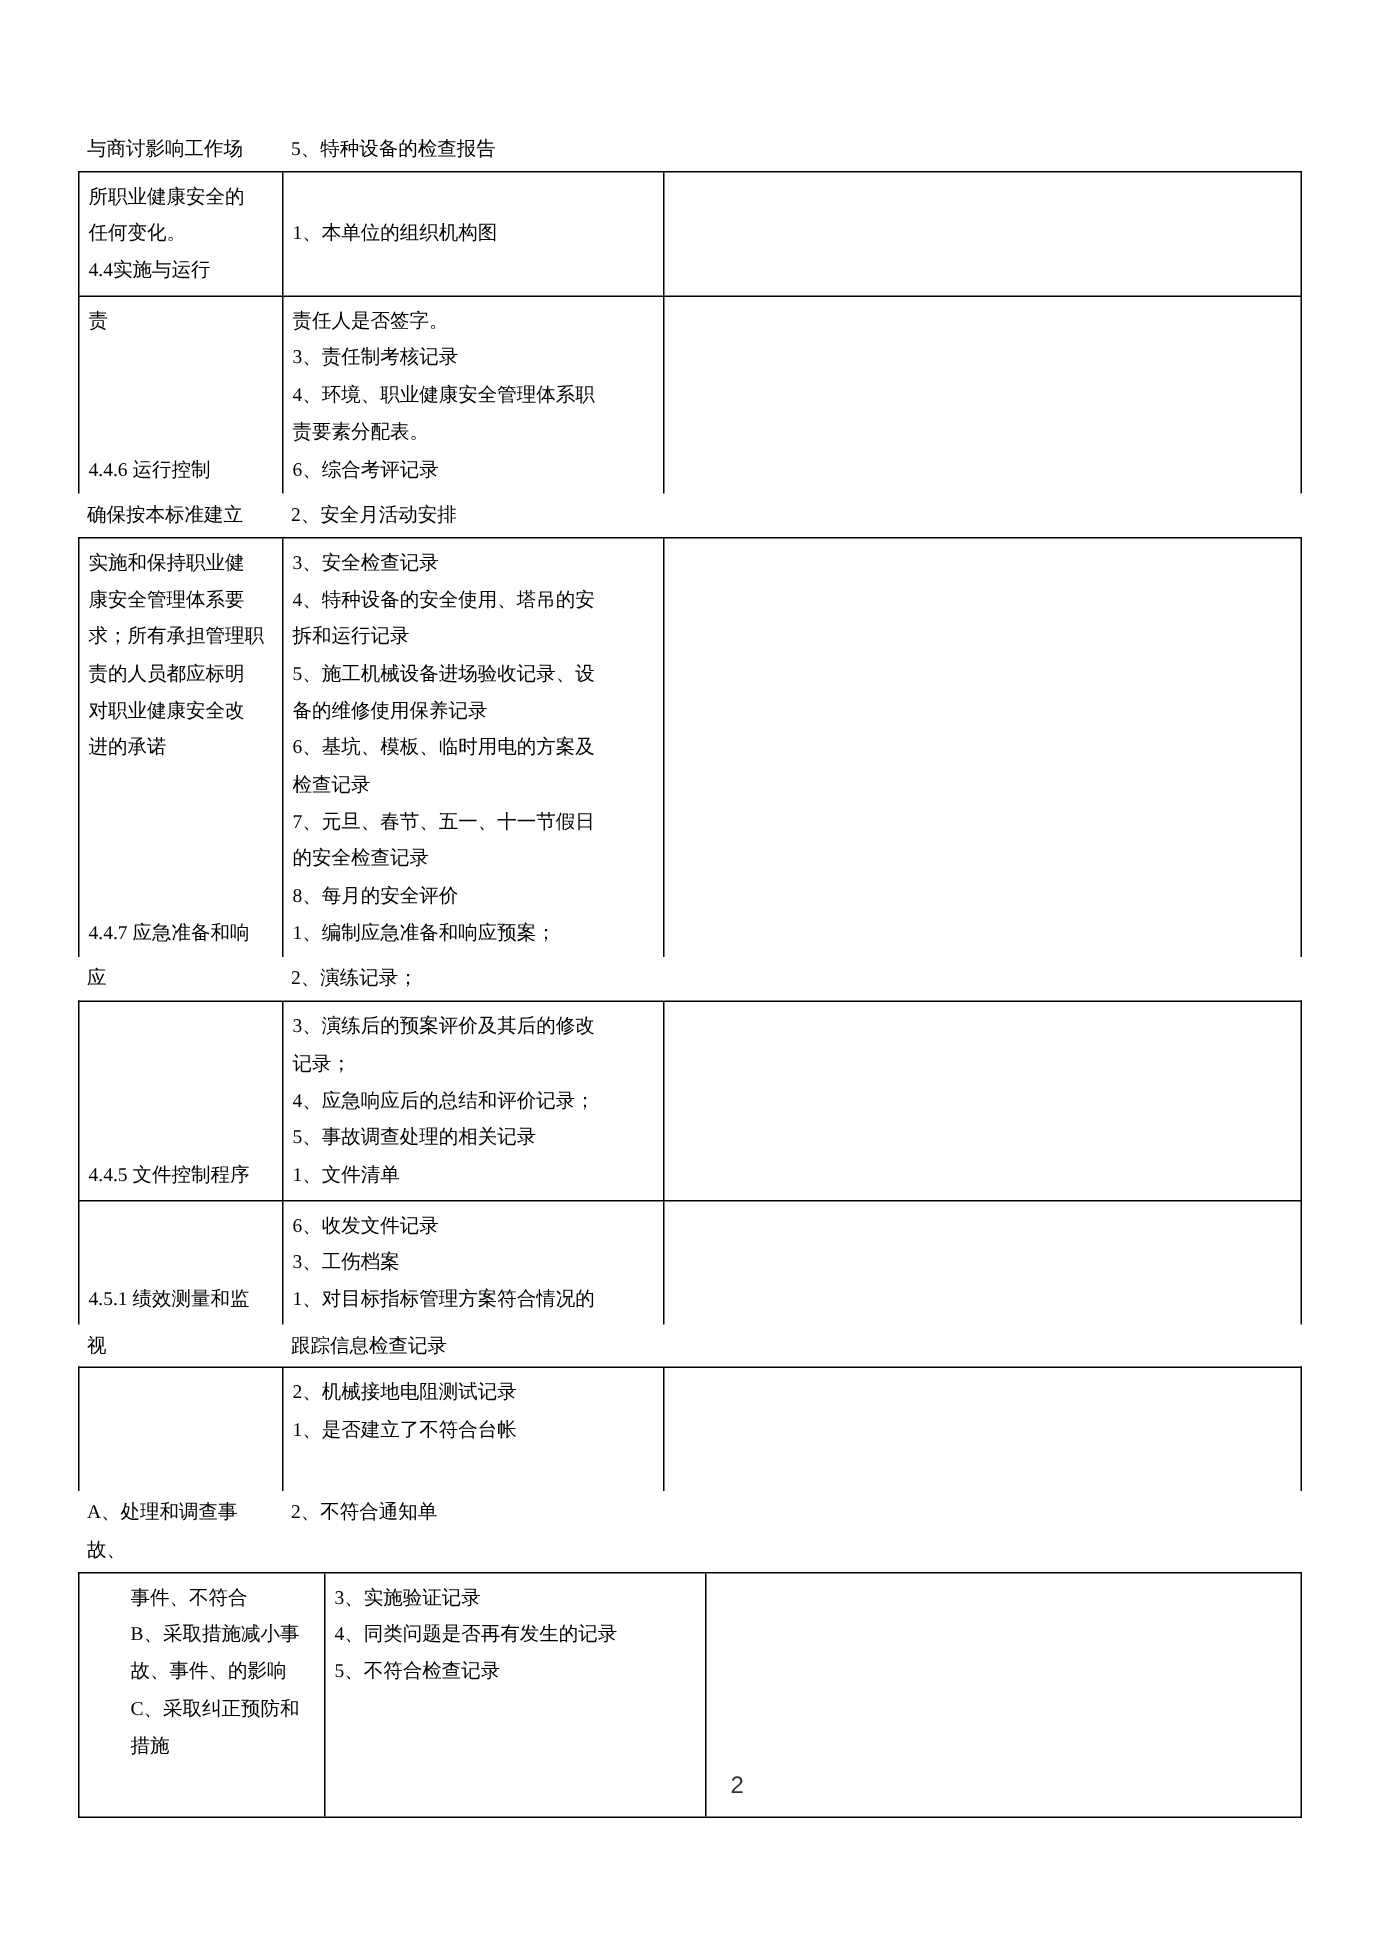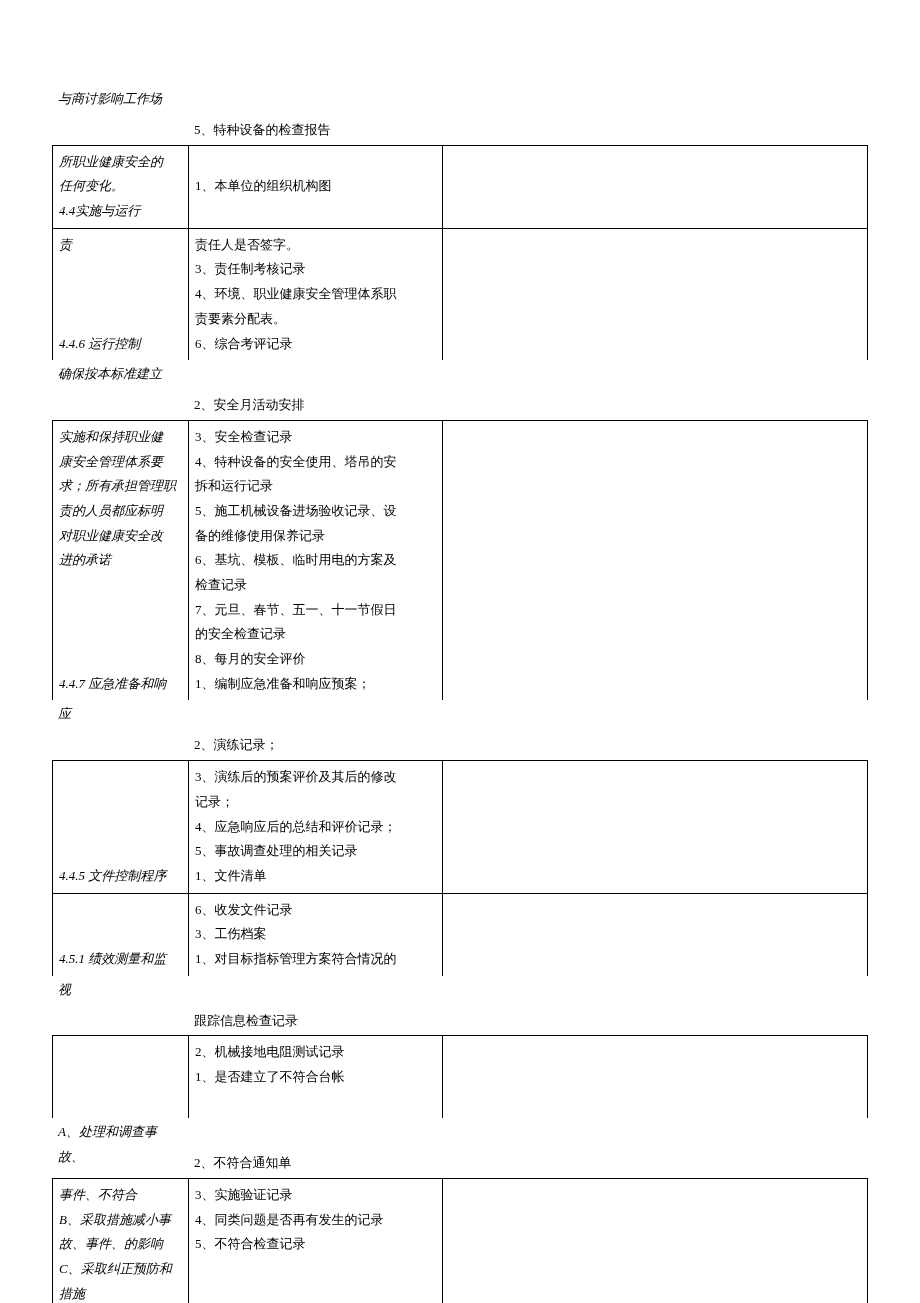--- a/index.html
+++ b/index.html
@@ -15,40 +15,40 @@
     width: 920px;
     min-height: 1303px;
     padding: 85px 52px 80px 52px;
     box-sizing: border-box;
   }
   .col-left {
     width: 136px;
     flex-shrink: 0;
     padding-right: 4px;
     box-sizing: border-box;
-    font-style: italic;
   }
   .col-mid {
     width: 254px;
     flex-shrink: 0;
     padding-right: 4px;
     box-sizing: border-box;
   }
   .col-right {
     flex: 1;
   }
   .boxed {
     border: 1px solid #000;
     border-bottom: none;
     display: flex;
     align-items: stretch;
   }
   .boxed:last-of-type,
   .boxed.last {
     border-bottom: 1px solid #000;
+    padding-left: 28px;
   }
   .boxed .col-left {
     border-right: 1px solid #000;
     padding: 4px 6px;
     width: 136px;
     box-sizing: border-box;
   }
   .boxed .col-mid {
     border-right: 1px solid #000;
     padding: 4px 6px;
@@ -63,21 +63,20 @@
     align-items: flex-start;
     padding: 2px 0;
   }
   .no-border-row .col-left {
     padding: 0 6px;
     box-sizing: border-box;
   }
   .no-border-row .col-mid {
     padding: 0 6px;
     box-sizing: border-box;
-    margin-top: 31px;
   }
   .page-num {
     font-family: Arial, sans-serif;
     font-size: 16px;
     color: #333;
     padding-left: 10px;
   }
   .cell span { display: block; }
 </style>
 </head>

